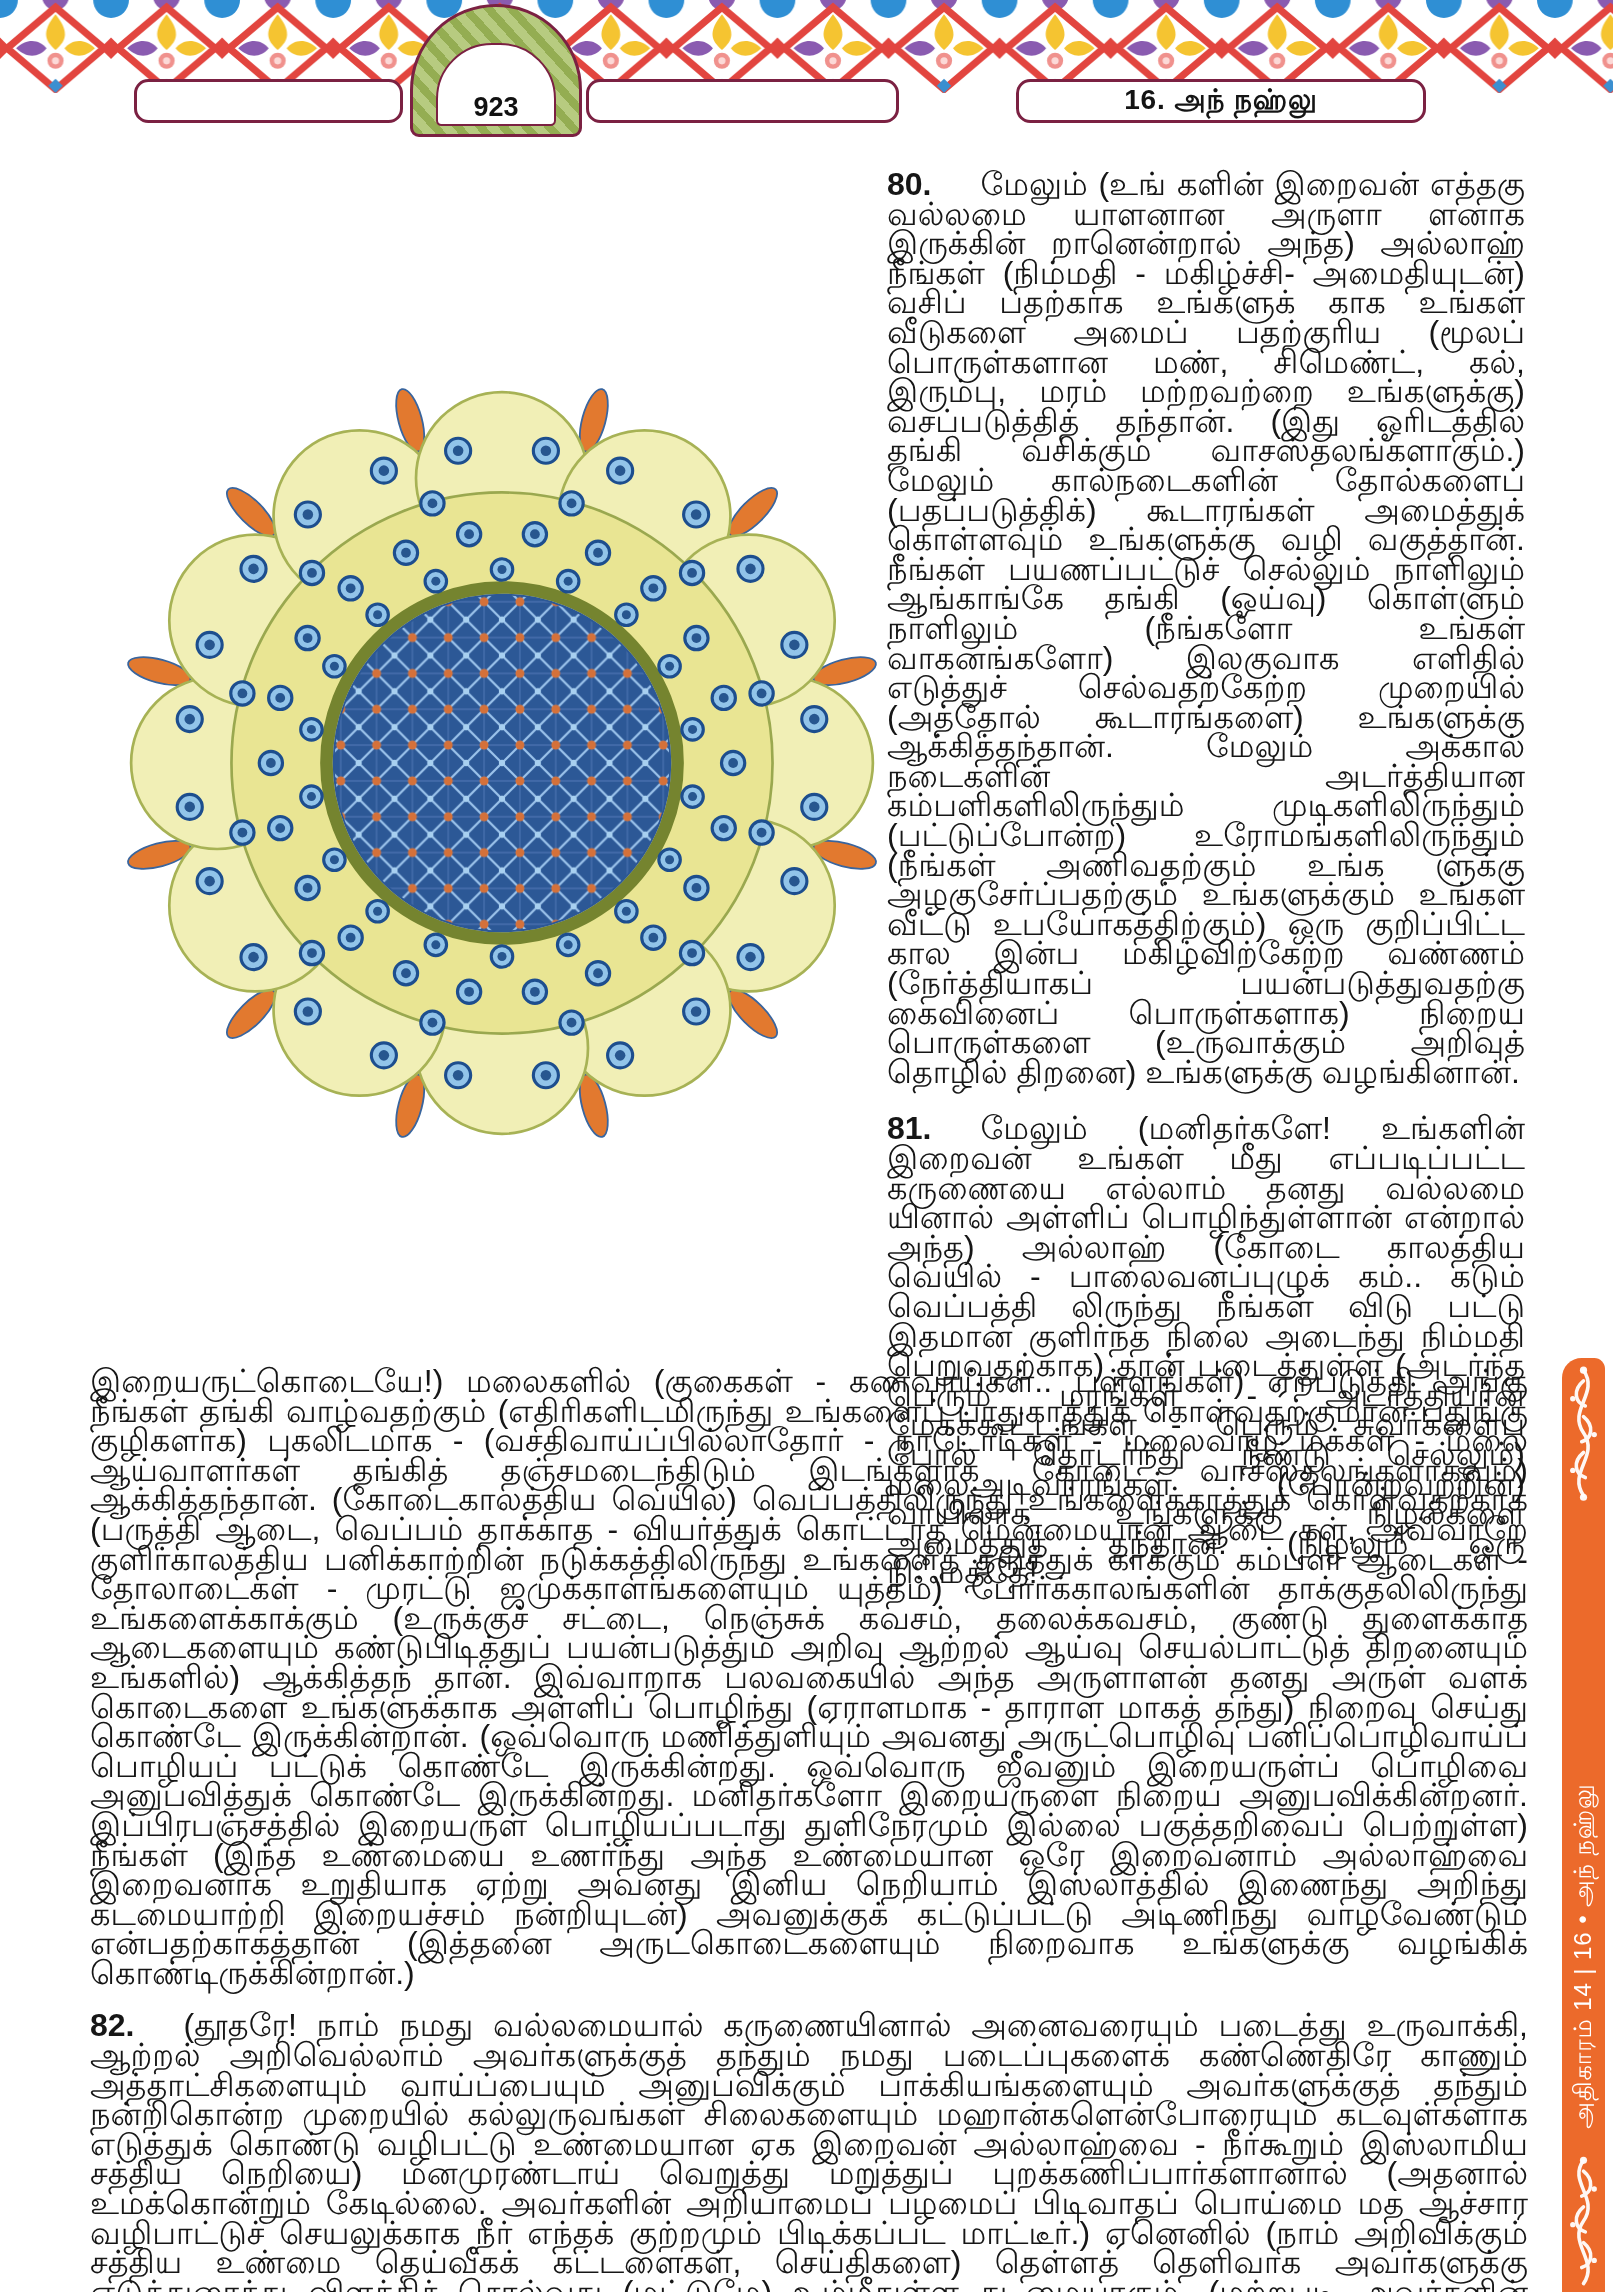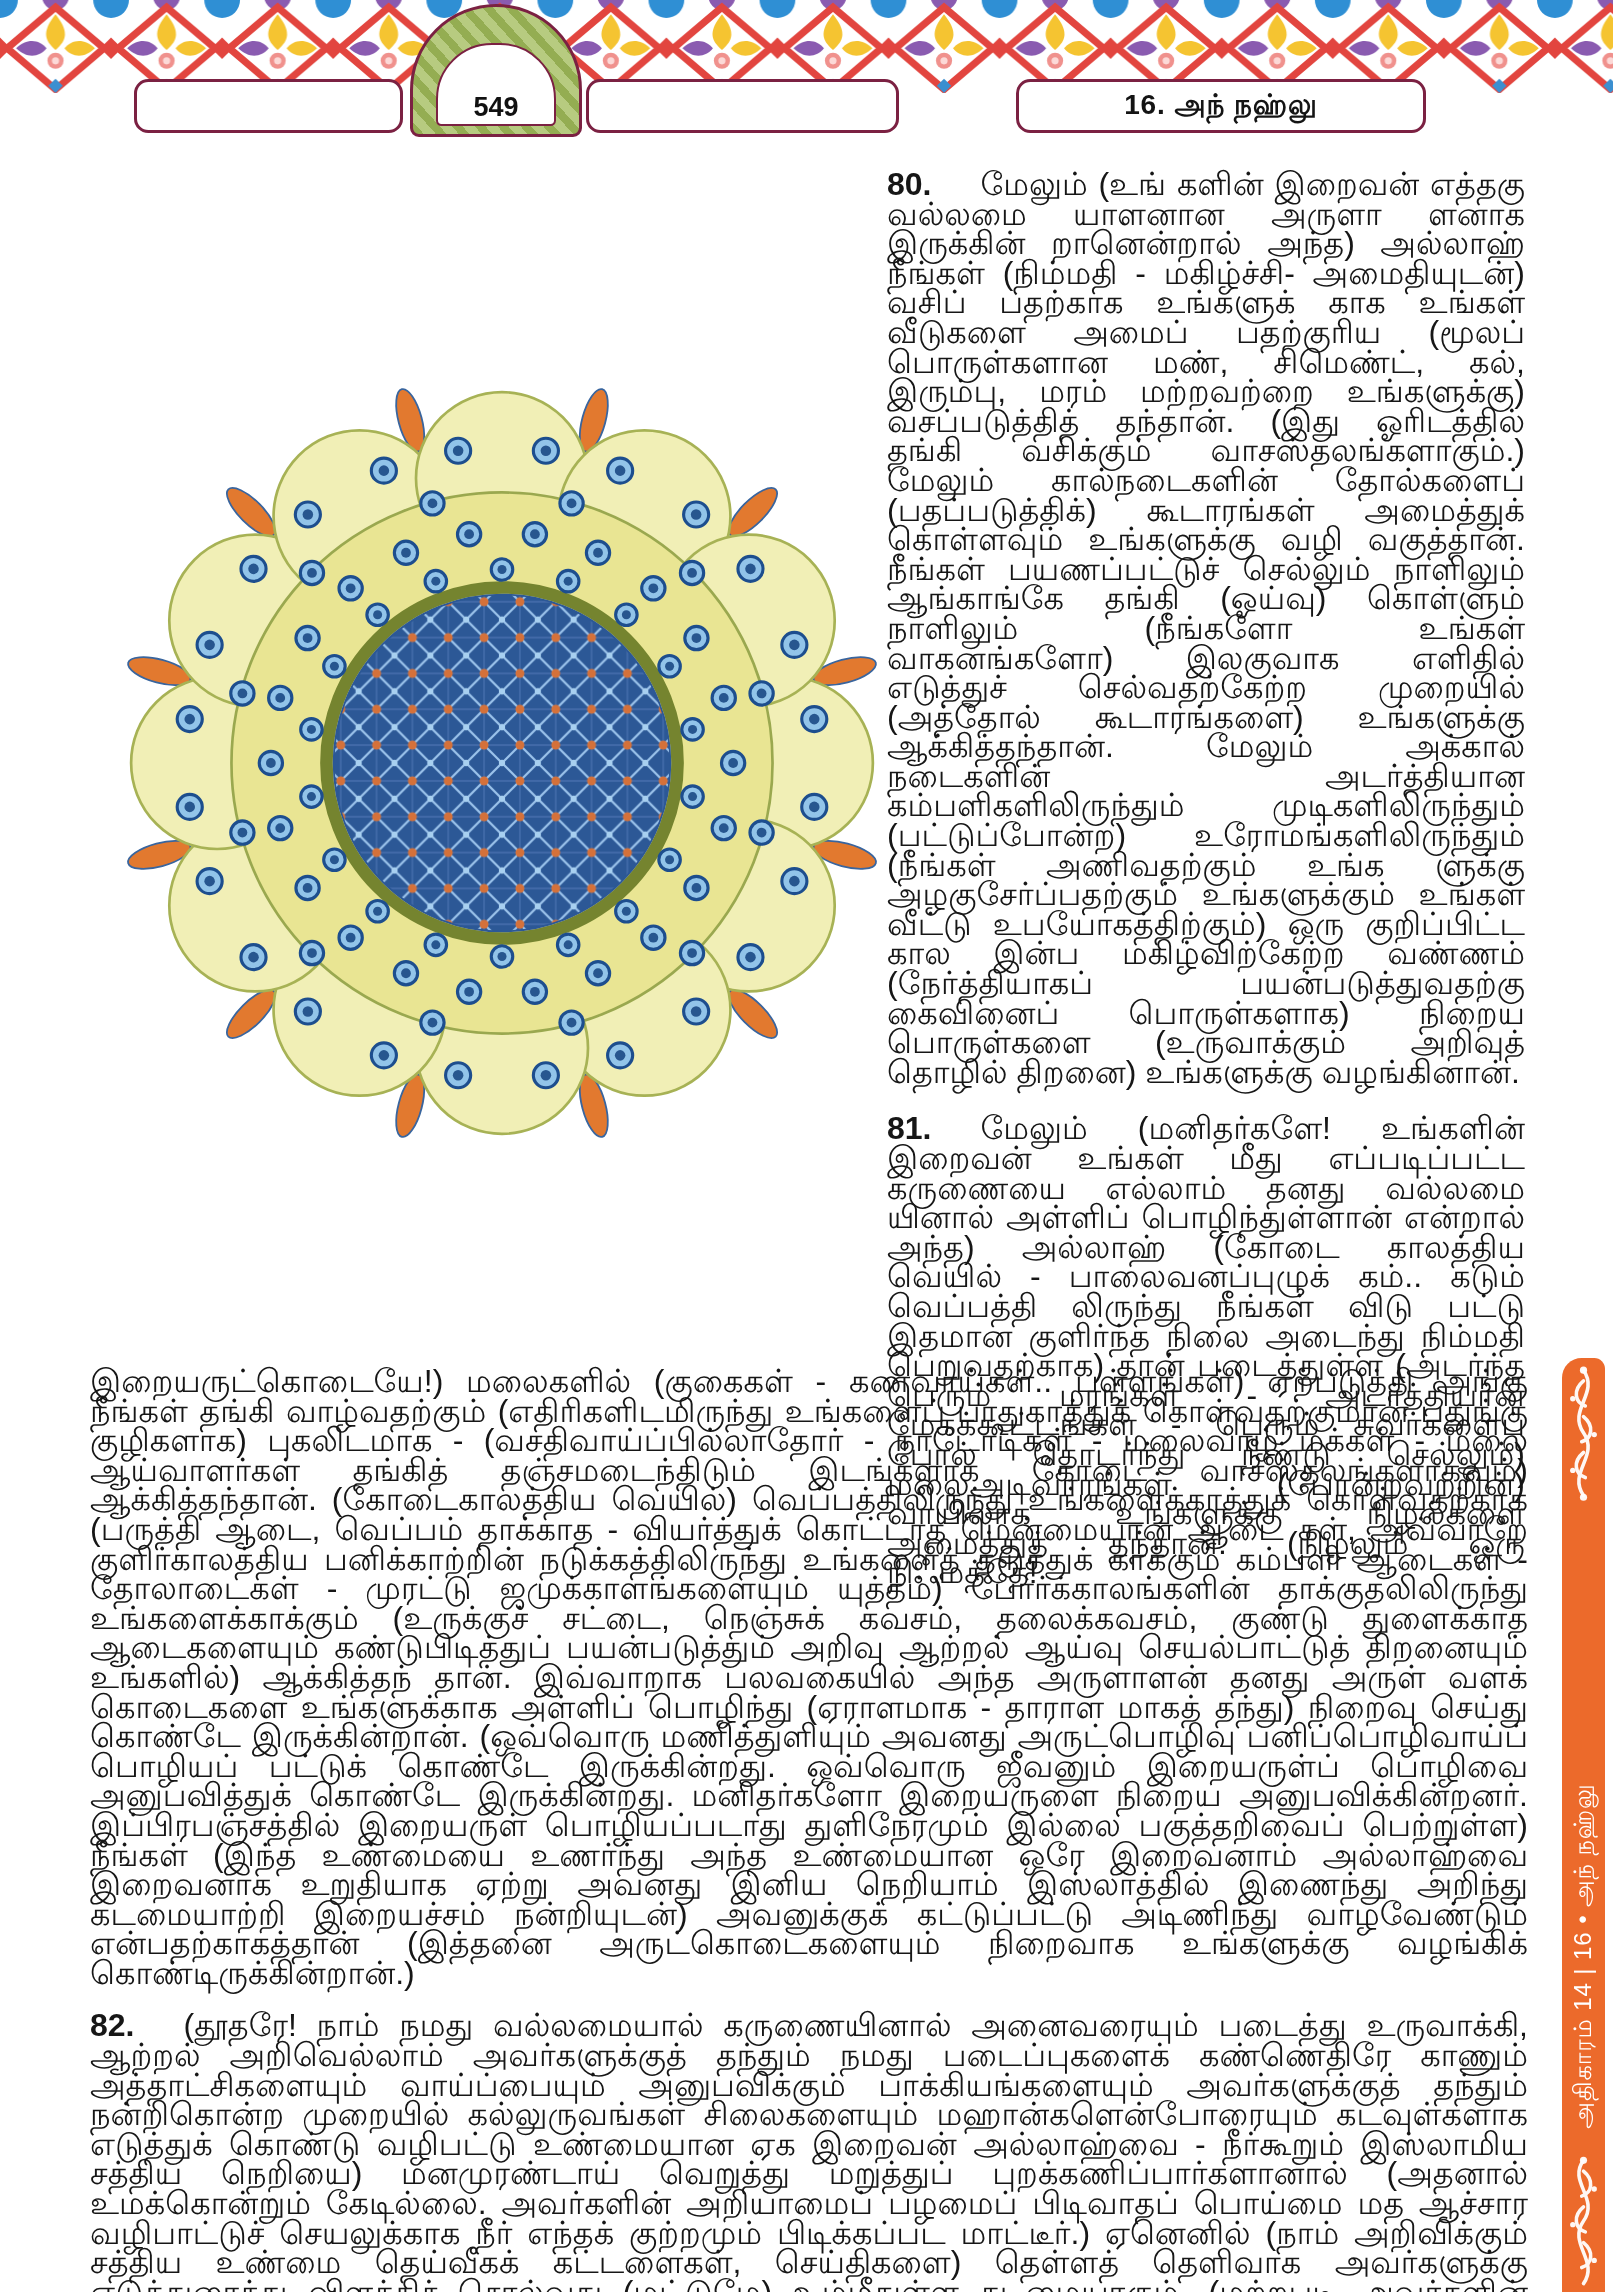--- a/index.html
+++ b/index.html
@@ -4,21 +4,21 @@
 <style>
   html,body{margin:0;padding:0;background:#9a9a9a;}
   .page{
     position:relative;width:1614px;height:2293px;background:#ffffff;
     overflow:hidden;font-family:"Liberation Sans", sans-serif;color:#161616;
     margin:0 auto;
   }
   
   .band{position:absolute;top:0;left:0;width:1614px;height:93px;display:block;}
   .cartouche{
-    position:absolute;top:79px;height:54px;background:#fff;
+    position:absolute;top:79px;height:44px;background:#fff;
     border:3.6px solid #7b2142;border-radius:14.3px;box-sizing:border-box;
     display:flex;align-items:center;justify-content:center;
   }
   .cartouche-left{left:134px;width:269px;}
   .cartouche-mid{left:586px;width:313px;}
   .cartouche-right{left:1016px;width:410px;}
   .chapter-title{font-size:28px;font-weight:bold;letter-spacing:0.9px;color:#141414;}
   .arch{
     position:absolute;left:410px;top:3.6px;width:172px;height:133px;box-sizing:border-box;
     background:#a9c16c;
@@ -74,21 +74,21 @@
         <path d="M124 42 L112 54 L124 66 Z" fill="#e2453f"></path>
         <path d="M54 96 L62 88 L70 96 L62 104 Z" fill="#3b8fd0"></path>
       </pattern>
     </defs>
     <rect width="1802" height="104" fill="url(#bandpat)"></rect>
   </svg>
 
   <div class="cartouche cartouche-left"></div>
 
   <div class="arch">
-    <div class="arch-inner">549</div>
+    <div class="arch-inner">923</div>
   </div>
 
   <div class="cartouche cartouche-mid"></div>
 
   <div class="cartouche cartouche-right">
     <span class="chapter-title">16. அந் நஹ்லு</span>
   </div>
 
   <svg class="mandala" id="mandala" viewBox="-432 -432 864 864">
     <defs>

